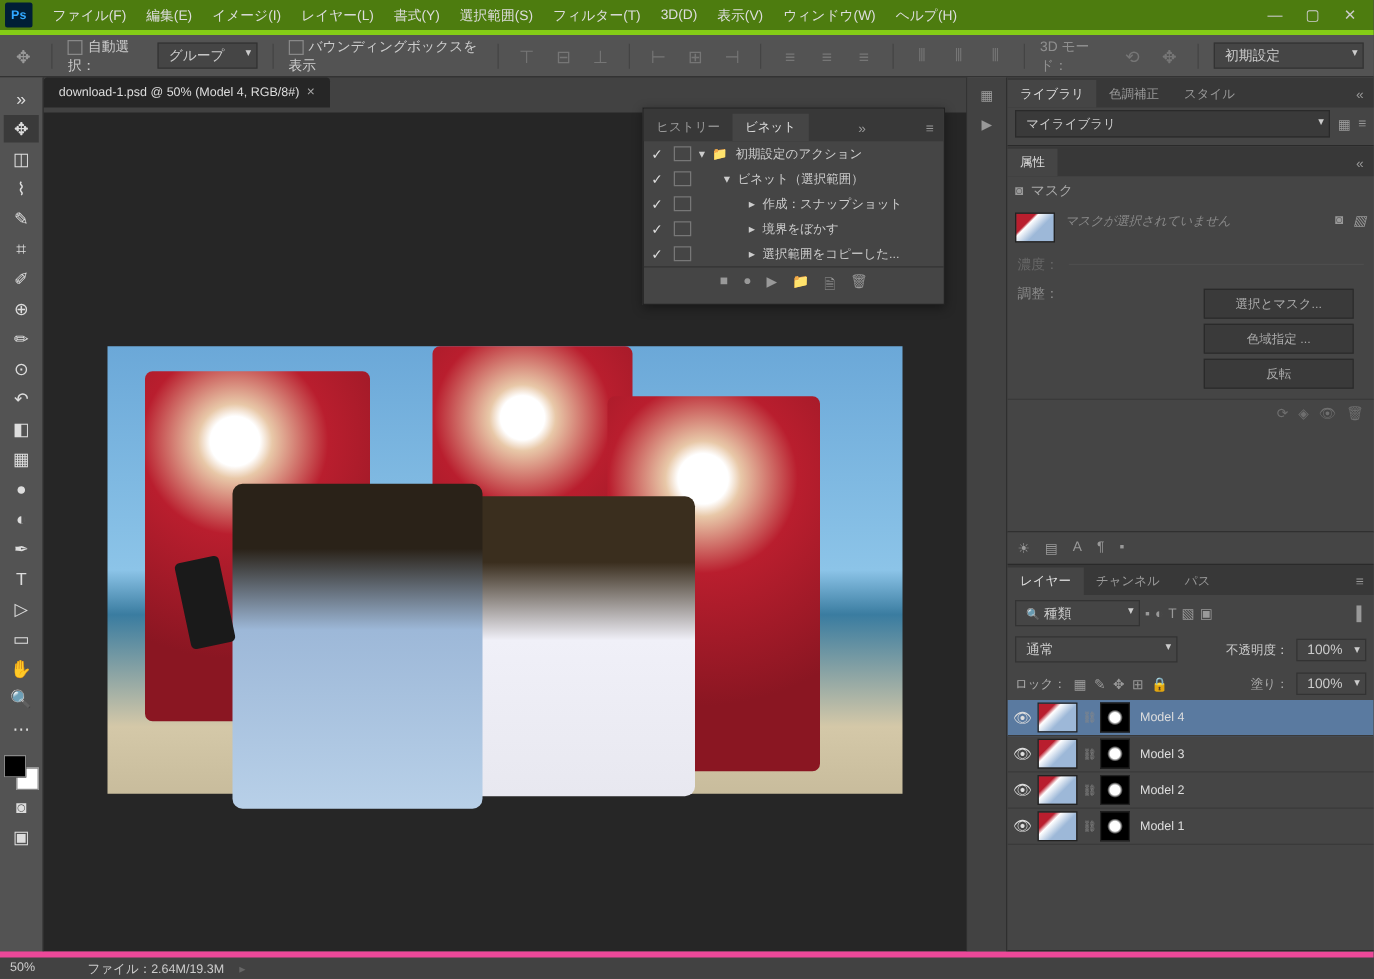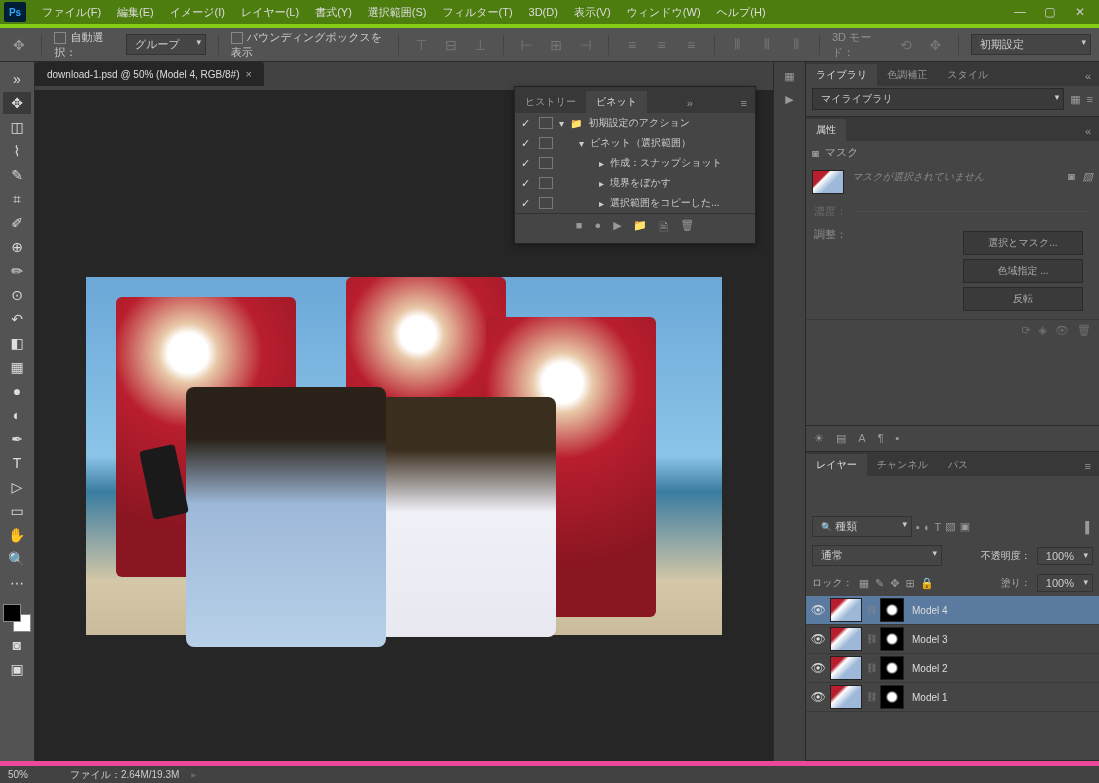--- a/index.html
+++ b/index.html
@@ -49,21 +49,21 @@
 .prop-row { display: flex; align-items: center; padding: 4px 6px; color: #aaa; }
 .prop-msg { display: flex; align-items: flex-start; gap: 8px; padding: 6px; color: #888; font-style: italic; font-size: 10px; }
 .prop-thumb { width: 32px; height: 24px; background: linear-gradient(135deg, #b91e2e 30%, #fff 35%, #9db8d8 60%); border: 1px solid #222; }
 .slider-row { display: flex; align-items: center; padding: 4px 8px; gap: 8px; color: #888; }
 .slider-track { flex: 1; height: 1px; background: #555; position: relative; }
 .btn-flat { background: #3a3a3a; border: 1px solid #2a2a2a; padding: 4px 10px; color: #aaa; font-size: 10px; cursor: pointer; text-align: center; }
 .prop-btns { display: flex; flex-direction: column; gap: 4px; padding: 4px 8px; align-items: flex-end; }
 .prop-btns .btn-flat { width: 120px; }
 .panel-footer { display: flex; justify-content: flex-end; gap: 8px; padding: 4px 8px; border-top: 1px solid #3a3a3a; }
 .layer-opts { display: flex; align-items: center; gap: 6px; padding: 4px 6px; font-size: 10px; }
-.layer-filter { display: flex; align-items: center; gap: 4px; padding: 4px 6px; margin-top: 36px; }
+.layer-filter { display: flex; align-items: center; gap: 4px; padding: 4px 6px; }
 .layer-lock { display: flex; align-items: center; gap: 6px; padding: 4px 6px; font-size: 10px; color: #aaa; }
 .layer-list { max-height: 130px; overflow-y: auto; }
 .layer-row { display: flex; align-items: center; padding: 2px 4px; gap: 4px; border-bottom: 1px solid #3a3a3a; }
 .layer-row.selected { background: #5a7aa0; }
 .eye { width: 16px; color: #ddd; text-align: center; cursor: pointer; font-size: 12px; }
 .layer-thumb { width: 32px; height: 24px; background: linear-gradient(135deg, #b91e2e 25%, #fff 35%, #9db8d8 60%); border: 1px solid #222; }
 .layer-mask { width: 24px; height: 24px; background: #000; border: 1px solid #222; position: relative; }
 .layer-mask::after { content: ""; position: absolute; inset: 3px; background: radial-gradient(circle, #fff 35%, #000 55%); }
 .layer-link { width: 10px; color: #888; font-size: 9px; text-align: center; }
 .layer-name { flex: 1; color: #ddd; font-size: 10px; padding-left: 4px; }

